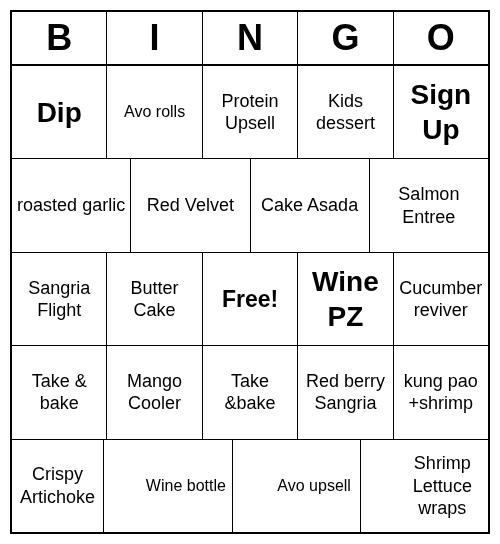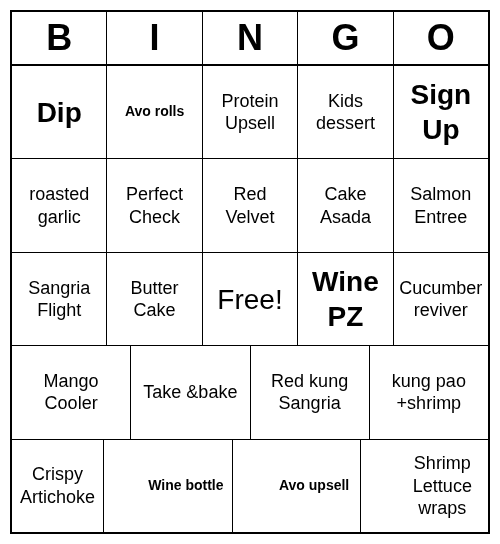--- a/index.html
+++ b/index.html
@@ -54,22 +54,22 @@
       align-items: center;
       justify-content: center;
       text-align: center;
       border-right: 1px solid #000;
       padding: 4px;
       font-size: 18px;
       line-height: 1.25;
     }
     .cell:last-child { border-right: none; }
     .cell.large {
-      font-size: 14px;
-      font-weight: bold;
+      font-size: 16px;
+      font-weight: normal;
     }
     .cell.xlarge {
       font-size: 28px;
       font-weight: bold;
     }
     .cell.medium {
       font-size: 18px;
       font-weight: normal;
     }
   </style>
@@ -87,36 +87,36 @@
   <div class="grid">
   <div class="row">
         <div class="cell xlarge">Dip</div>
         <div class="cell large">Avo rolls</div>
         <div class="cell">Protein Upsell</div>
         <div class="cell">Kids dessert</div>
         <div class="cell xlarge">Sign Up</div>
       </div>
       <div class="row">
         <div class="cell">roasted garlic</div>
-        <div class="cell">Perfect Check</div>
         <div class="cell medium">Red Velvet</div>
         <div class="cell medium">Cake Asada</div>
         <div class="cell">Salmon Entree</div>
       </div>
       <div class="row">
         <div class="cell">Sangria Flight</div>
         <div class="cell medium">Butter Cake</div>
-        <div class="cell xlarge" style="font-size: 28px; font-weight: normal;">Free!</div>
+        <div class="cell xlarge" style="font-size: 23px; font-weight: bold;">Free!</div>
         <div class="cell xlarge">Wine PZ</div>
         <div class="cell">Cucumber reviver</div>
       </div>
       <div class="row">
+        <div class="cell">Take &amp; bake</div>
         <div class="cell">Mango Cooler</div>
         <div class="cell medium">Take &amp;bake</div>
-        <div class="cell">Red kung Sangria</div>
+        <div class="cell">Red berry Sangria</div>
         <div class="cell">kung pao +shrimp</div>
       </div>
       <div class="row">
         <div class="cell">Crispy Artichoke</div>
         <div class="cell large">Wine bottle</div>
         <div class="cell large">Avo upsell</div>
         <div class="cell">Shrimp Lettuce wraps</div>
       </div>
     </div>
 </div>

